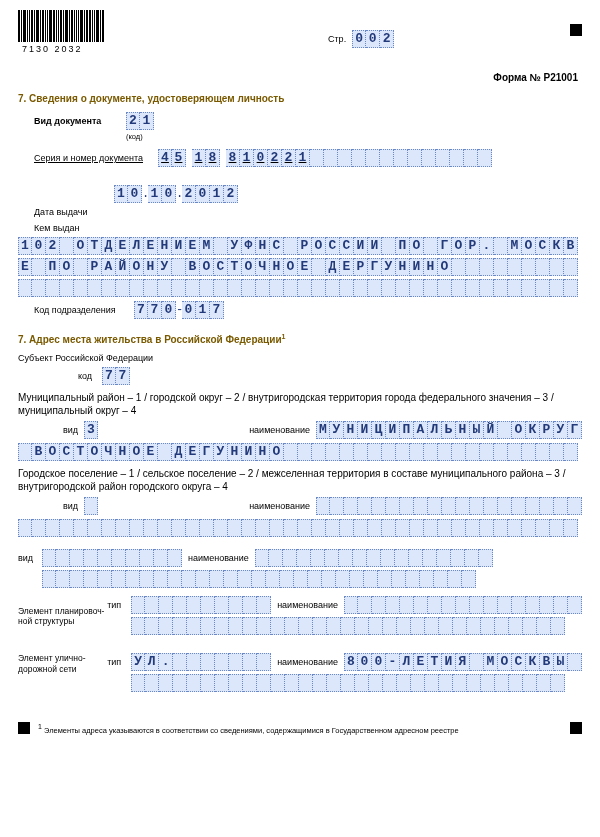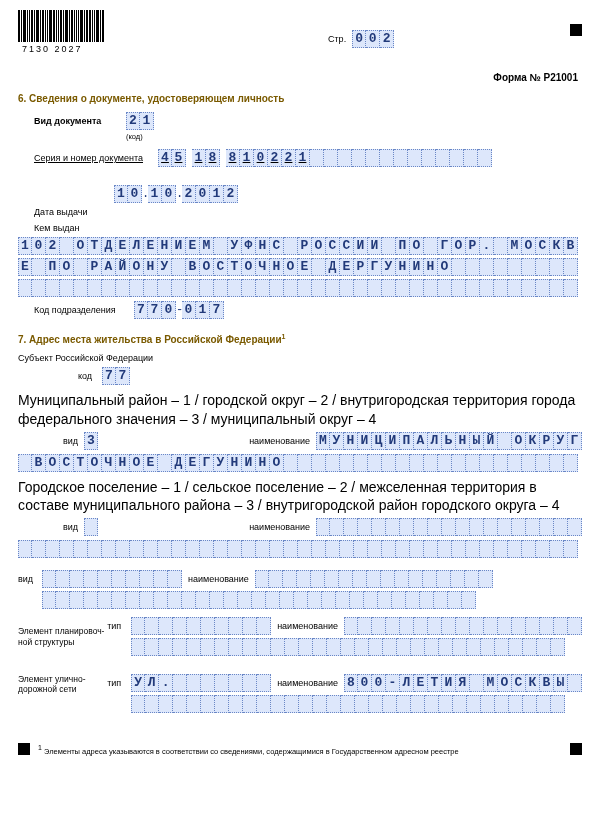--- a/index.html
+++ b/index.html
@@ -35,21 +35,21 @@
     box-sizing:border-box;
     font-family:"Courier New",monospace;
     font-size:13px;
     text-align:center;
     line-height:16px;
     font-weight:bold;
     color:#223a7a;
   }
   .cell:first-child{border-left:1px dotted #6a87c6;}
   .sep{width:6px;text-align:center;font-family:"Courier New",monospace;font-size:12px;line-height:18px;color:#223a7a;}
-  .note{font-size:14px;margin:6px 0 4px 0;line-height:1.3;}
+  .note{font-size:10px;margin:6px 0 4px 0;line-height:1.3;}
   .leftcol{width:92px;font-size:8.5px;line-height:1.2;}
   .botbar{display:flex;align-items:flex-end;margin-top:30px;}
   .bot-square{width:12px;height:12px;background:#000;}
   .foot{font-size:7.5px;margin-left:8px;flex:1;color:#000;}
   sup{font-size:7px;}
 </style>
 </head>
 <body>
 
 <div class="topbar" style="position:relative;">
@@ -82,36 +82,36 @@
         <span class="bar-w"></span>
         <span class="bar-n"></span>
         <span class="bar-m"></span>
         <span class="bar-m"></span>
         <span class="bar-n"></span>
         <span class="bar-n"></span>
         <span class="bar-w"></span>
         <span class="bar-n"></span>
         <span class="bar-m"></span>
     </div>
-    <div class="barcode-num">7130 2027</div>
+    <div class="barcode-num">7130 2032</div>
   </div>
   <div class="pg">
     <span class="page-label">Стр.</span>
     <span class="cells" id="page-cells">
         <span class="cell">0</span>
         <span class="cell">0</span>
         <span class="cell">2</span>
       </span>
   </div>
   <div class="top-right-square"></div>
 </div>
 
 <div class="formno">Форма № Р21001</div>
 
-<h4 class="sec">6. Сведения о документе, удостоверяющем личность</h4>
+<h4 class="sec">7. Сведения о документе, удостоверяющем личность</h4>
 
 <div class="row" style="margin-left:16px;">
   <div style="width:92px;font-weight:bold;">
     <div class="lab">Вид документа</div>
   </div>
   <span class="cells" id="doc-type">
       <span class="cell">2</span>
       <span class="cell">1</span>
     </span>
 </div>

